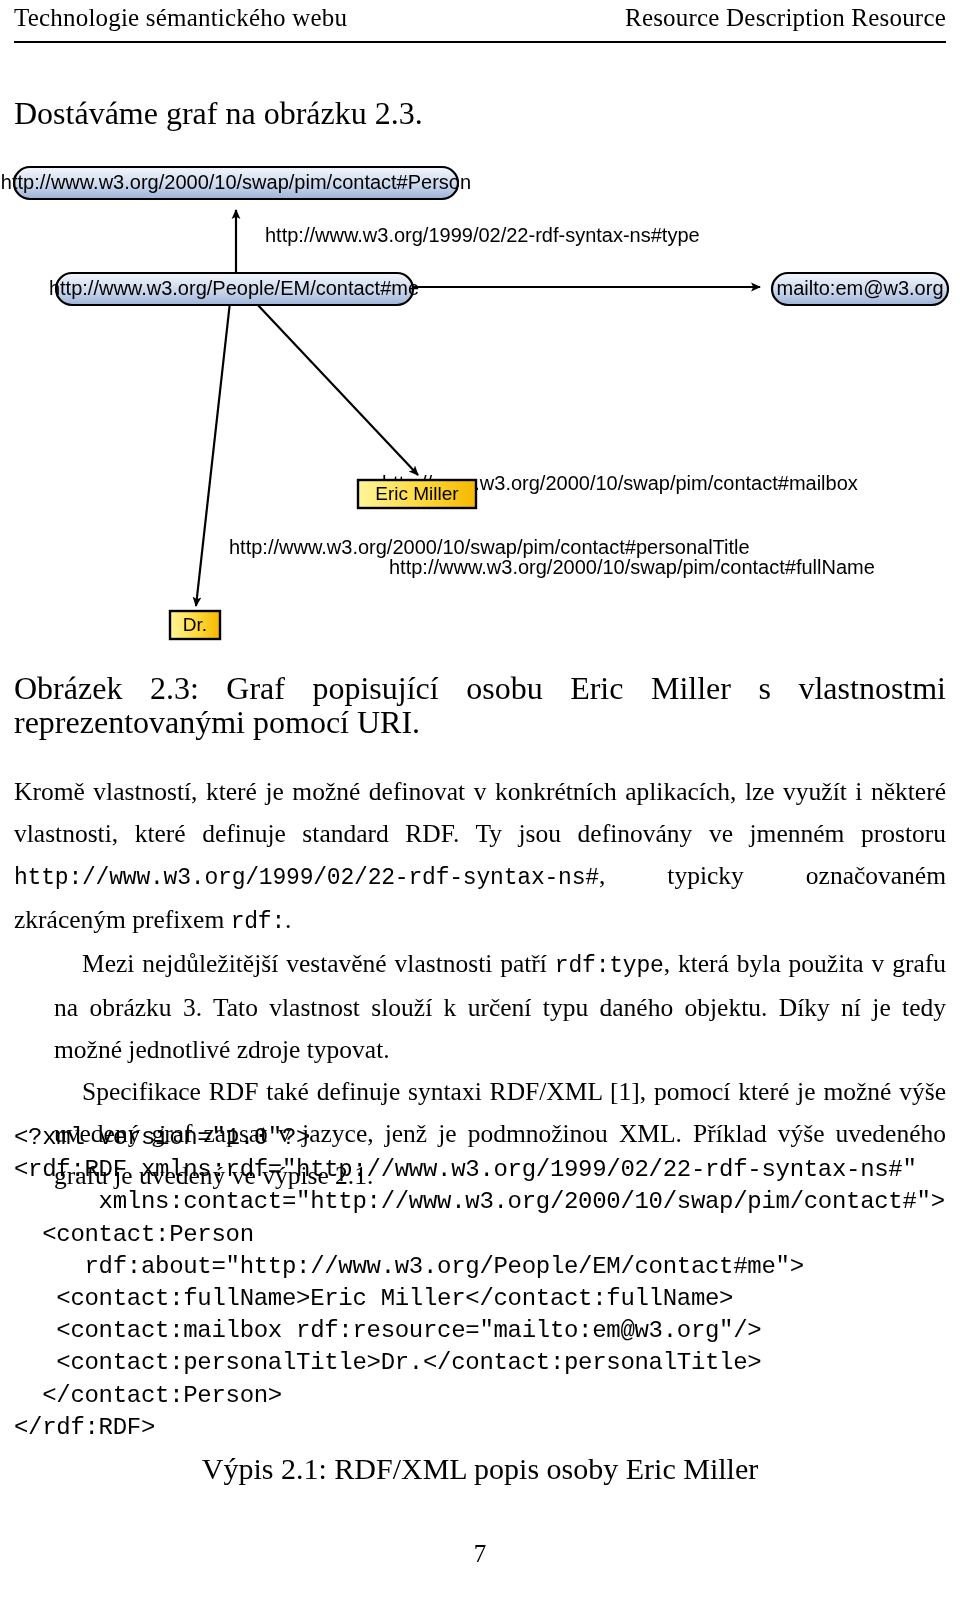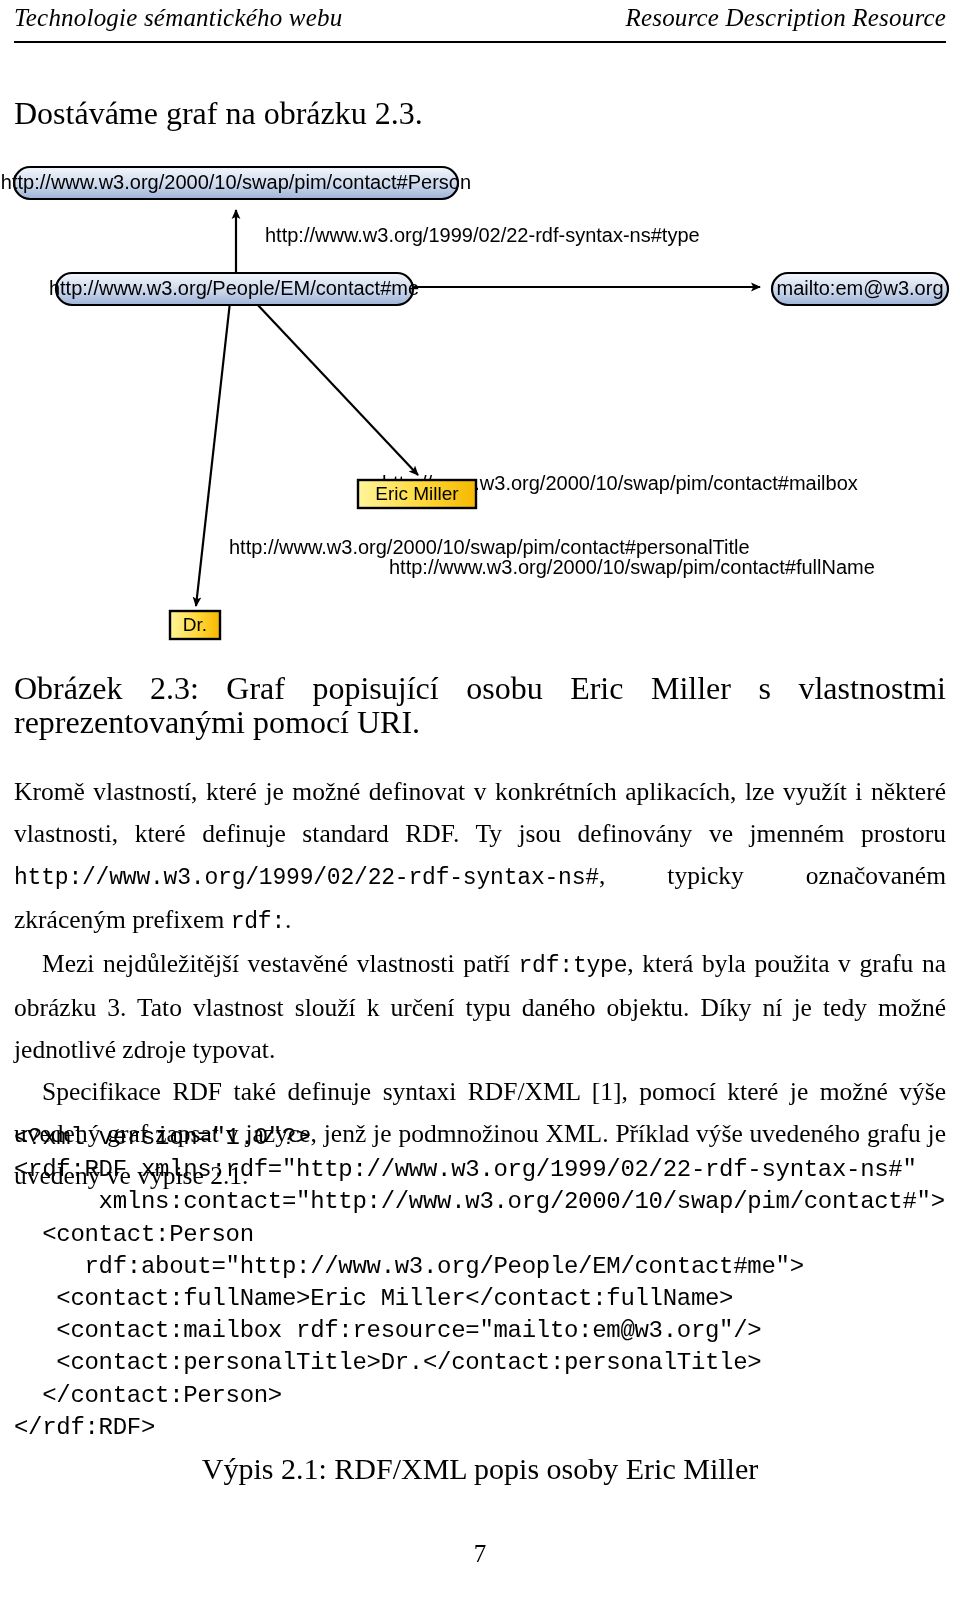--- a/index.html
+++ b/index.html
@@ -18,40 +18,39 @@
 
   
   .page-header {
     position: absolute;
     left: 14px;
     top: 4px;
     width: 932px;
     display: flex;
     justify-content: space-between;
     align-items: baseline;
-    font-style: italic;
     font-size: 25px;
     letter-spacing: 0.2px;
   }
   .page-header .rule {
     position: absolute;
     left: 0;
     top: 37px;
     width: 932px;
     height: 0;
     border-top: 2px solid #000;
   }
   p.body {
     font-size: 25.5px;
     line-height: 42px;
     margin: 0;
     text-align: justify;
     text-justify: inter-word;
   }
-  p.body.indent { text-indent: 28px; }
+  p.body.indent { text-indent: 28px; margin-left: 40px; }
   .mono {
     font-family: "Liberation Mono", "DejaVu Sans Mono", monospace;
     font-size: 23px;
     letter-spacing: -0.2px;
   }
 
   .intro-line {
     position: absolute;
     left: 14px;
     top: 95px;

